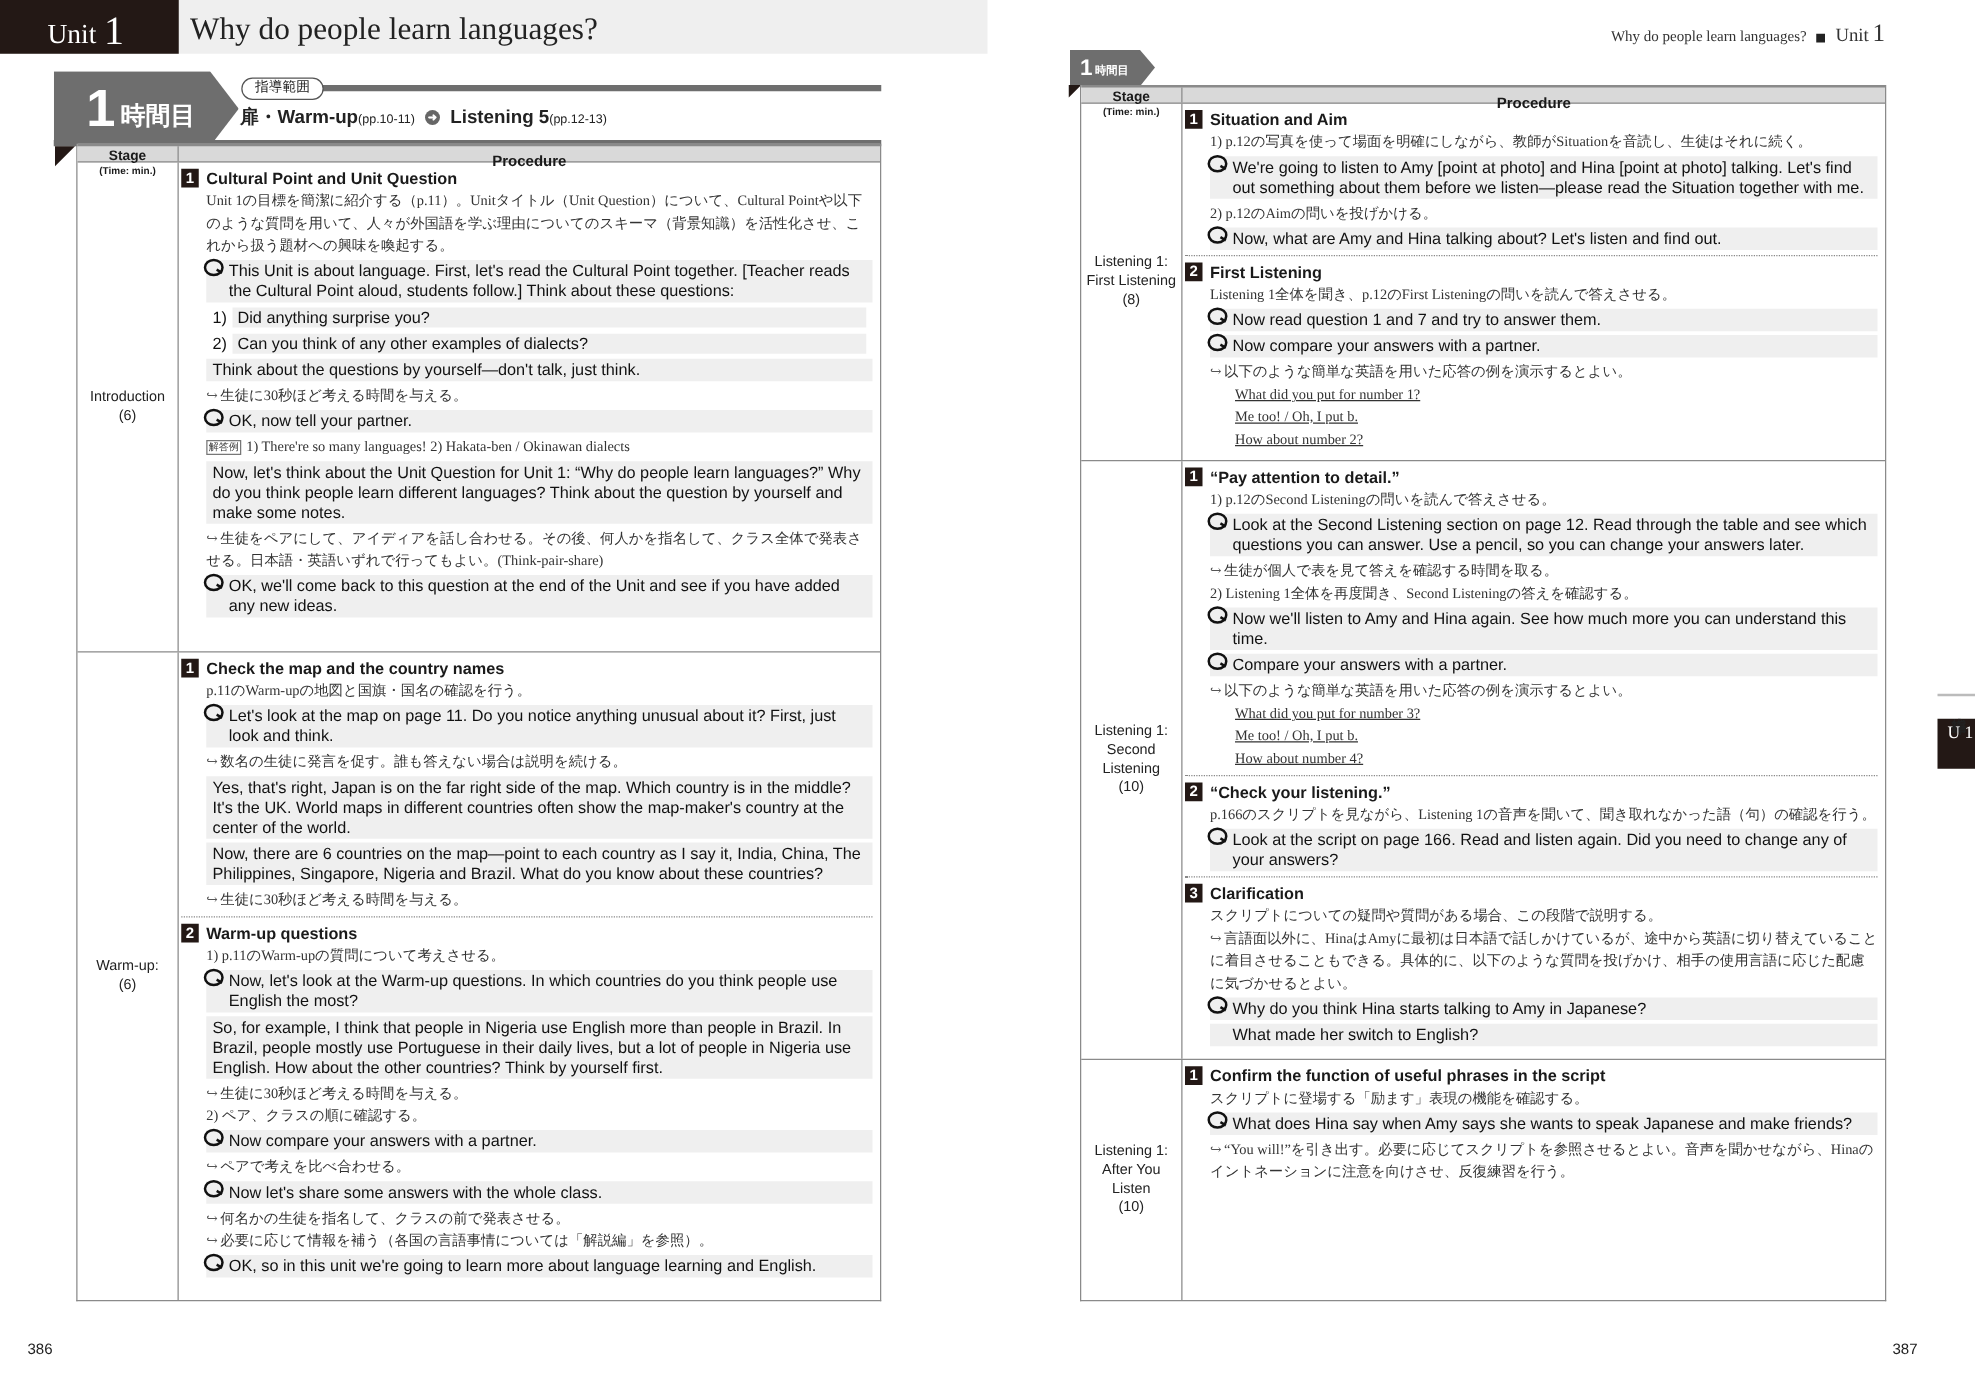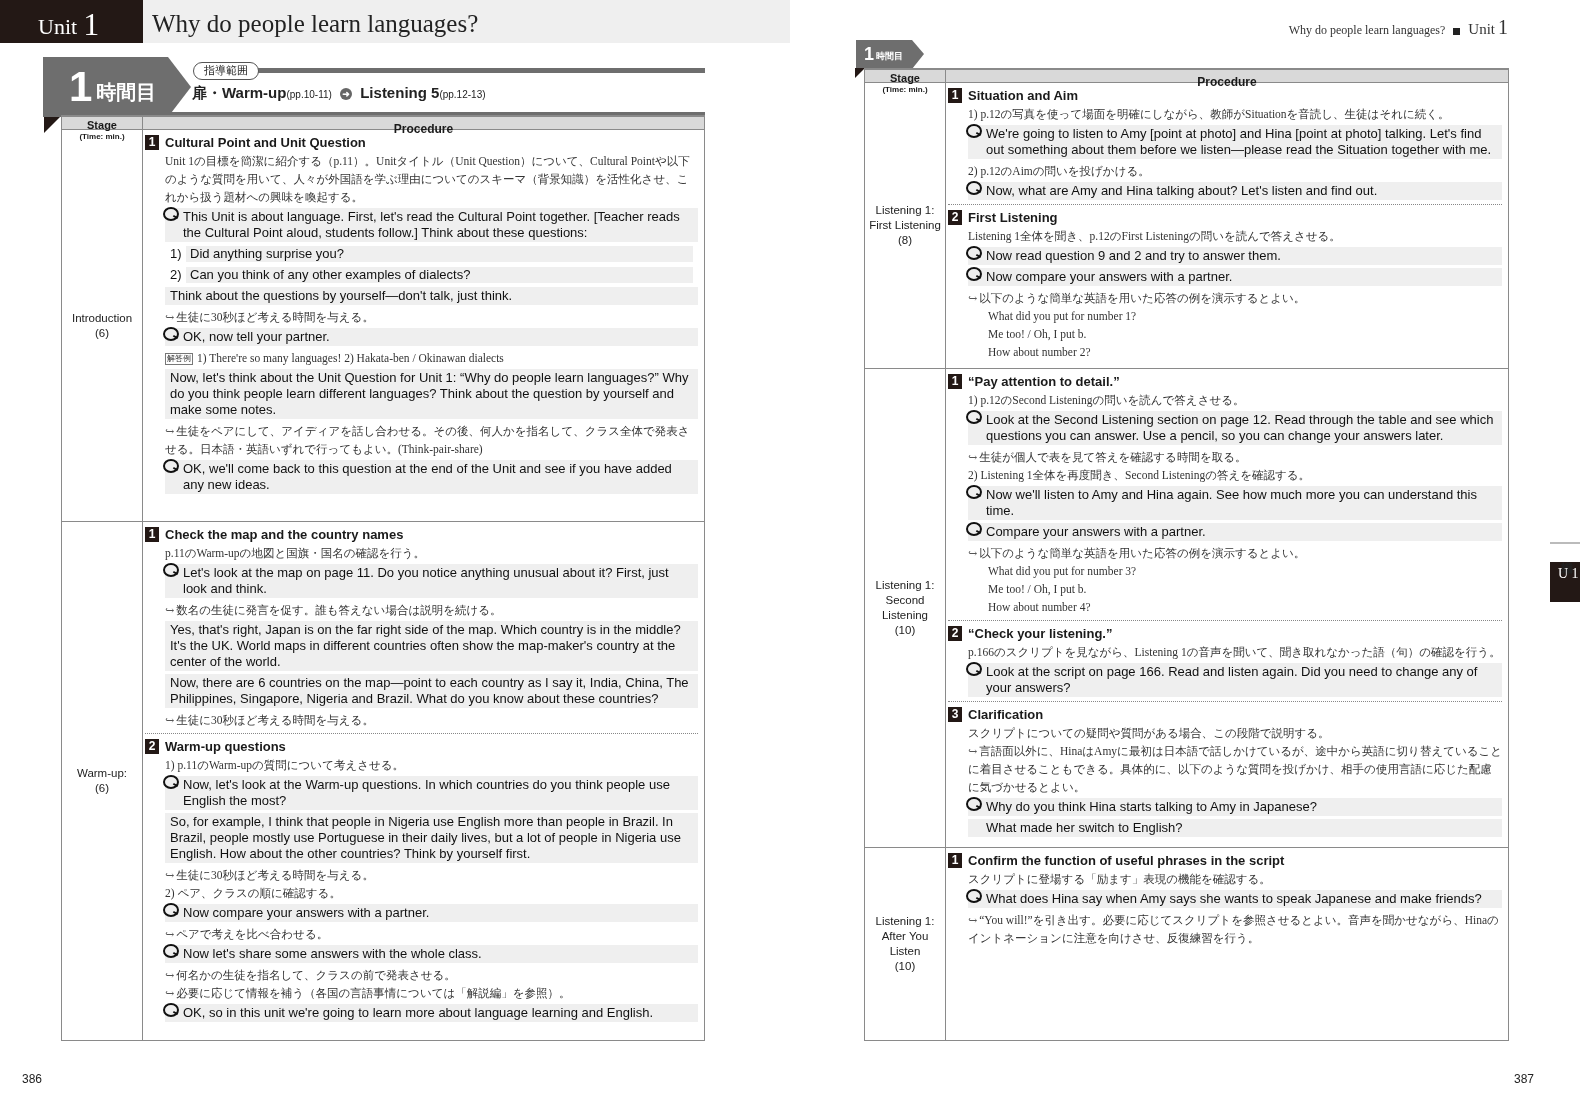--- a/index.html
+++ b/index.html
@@ -45,21 +45,21 @@
     font-size: 11.5px; line-height: 15px; color: #222; flex-shrink: 0; }
   .proc { flex: 1; padding: 2px 6px 3px 2px; }
 
   .sec { padding-top: 3px; }
   .sec + .sec { border-top: 1px dotted #888; margin-top: 4px; padding-top: 5px; }
   .sec-head { display: flex; align-items: center; font-size: 13px; font-weight: bold; margin-bottom: 2px; }
   .sec-num { width: 14px; height: 15px; background: #231815; color: #fff; font-size: 12px; line-height: 15px; text-align: center; margin-right: 6px; }
 
   .jp { font-family: "Liberation Serif", "DejaVu Serif", serif; font-size: 11.5px; line-height: 18px; color: #333; padding-left: 20px; }
   .jp.hint::before { content: "\21AA"; display: inline-block; color: #555; margin-right: 2px; font-size: 11px; }
-  .jp.ex { padding-left: 40px; }
+  .jp.ex { padding-left: 40px; text-decoration: underline; }
   .ans { font-family: "Liberation Serif", serif; font-size: 11.5px; line-height: 18px; color: #333; padding-left: 20px; }
   .ans .tag { display: inline-block; font-size: 8px; border: 1px solid #777; padding: 0 1px; line-height: 10px; margin-right: 4px; vertical-align: middle; font-family: Liberation Serif, serif; }
 
   .say { position: relative; background: #efefef; margin: 2px 0 3px 20px; padding: 1px 5px; font-size: 13px; line-height: 16px; color: #111; }
   .say.q { padding-left: 18px; }
   .say.q::before { content: ""; position: absolute; left: -2px; top: -1px; width: 12px; height: 10px; border: 2px solid #111; border-radius: 50%; }
   .say.q::after { content: ""; position: absolute; left: 8px; top: 8px; width: 5px; height: 2px; background: #111; transform: rotate(30deg); }
   .say.list { margin-left: 20px; padding-left: 5px; background: transparent; display: flex; }
   .say.list .n { width: 16px; flex-shrink: 0; }
   .say.list .t { flex: 1; background: #efefef; padding-left: 4px; }
@@ -67,21 +67,21 @@
   
   .running-head { position: absolute; right: 72px; top: 16px; font-family: "Liberation Serif", serif; font-size: 12px; color: #333; white-space: nowrap; }
   .running-head .sq { display: inline-block; width: 7px; height: 7px; background: #222; margin: 0 8px; vertical-align: middle; }
   .running-head .u { font-size: 15px; }
   .running-head .un { font-size: 20px; }
   .mini-badge { position: absolute; left: 66px; top: 40px; width: 68px; height: 29px; background: #6e6e6e;
     clip-path: polygon(0 0, 56px 0, 68px 14px, 56px 29px, 0 29px); color: #fff; padding-left: 8px; display: flex; align-items: center; }
   .mini-badge .num { font-size: 18px; font-weight: bold; }
   .mini-badge .jp2 { font-size: 9px; font-weight: bold; margin-left: 2px; margin-top: 4px; }
 
-  .side-tab { position: absolute; right: 0; top: 542px; width: 30px; }
+  .side-tab { position: absolute; right: 0; top: 555px; width: 30px; }
   .side-tab .line { height: 2px; background: #bbb; margin-bottom: 8px; }
   .side-tab .vtxt { writing-mode: vertical-rl; font-size: 12px; color: #222; margin-left: 8px; }
   .side-tab .ublock { margin-top: 10px; width: 30px; height: 40px; background: #231815; color: #fff; font-family: "Liberation Serif", serif; font-size: 14px; line-height: 16px; padding: 4px 0 0 8px; }
 
   .folio { position: absolute; top: 1072px; font-size: 12px; color: #222; }
 </style>
 </head>
 <body>
 
 <div class="page page-left">
@@ -216,21 +216,21 @@
           <div class="say q">We're going to listen to Amy [point at photo] and Hina [point at photo] talking.  Let's find out something about them before we listen—please read the Situation together with me.</div>
           <div class="jp">2)  p.12のAimの問いを投げかける。</div>
           <div class="say q">Now, what are Amy and Hina talking about?  Let's listen and find out.</div>
         </div>
         <div class="sec">
           <div class="sec-head">
               <span class="sec-num">2</span>
               <span>First Listening</span>
             </div>
           <div class="jp">Listening 1全体を聞き、p.12のFirst Listeningの問いを読んで答えさせる。</div>
-          <div class="say q">Now read question 9 and 2 and try to answer them.</div>
+          <div class="say q">Now read question 1 and 7 and try to answer them.</div>
           <div class="say q">Now compare your answers with a partner.</div>
           <div class="jp hint">以下のような簡単な英語を用いた応答の例を演示するとよい。</div>
           <div class="jp ex">What did you put for number 1?</div>
           <div class="jp ex">Me too! / Oh, I put b.</div>
           <div class="jp ex">How about number 2?</div>
         </div>
       </div>
     </div>
 
     <div class="row" style="height:479px;">

